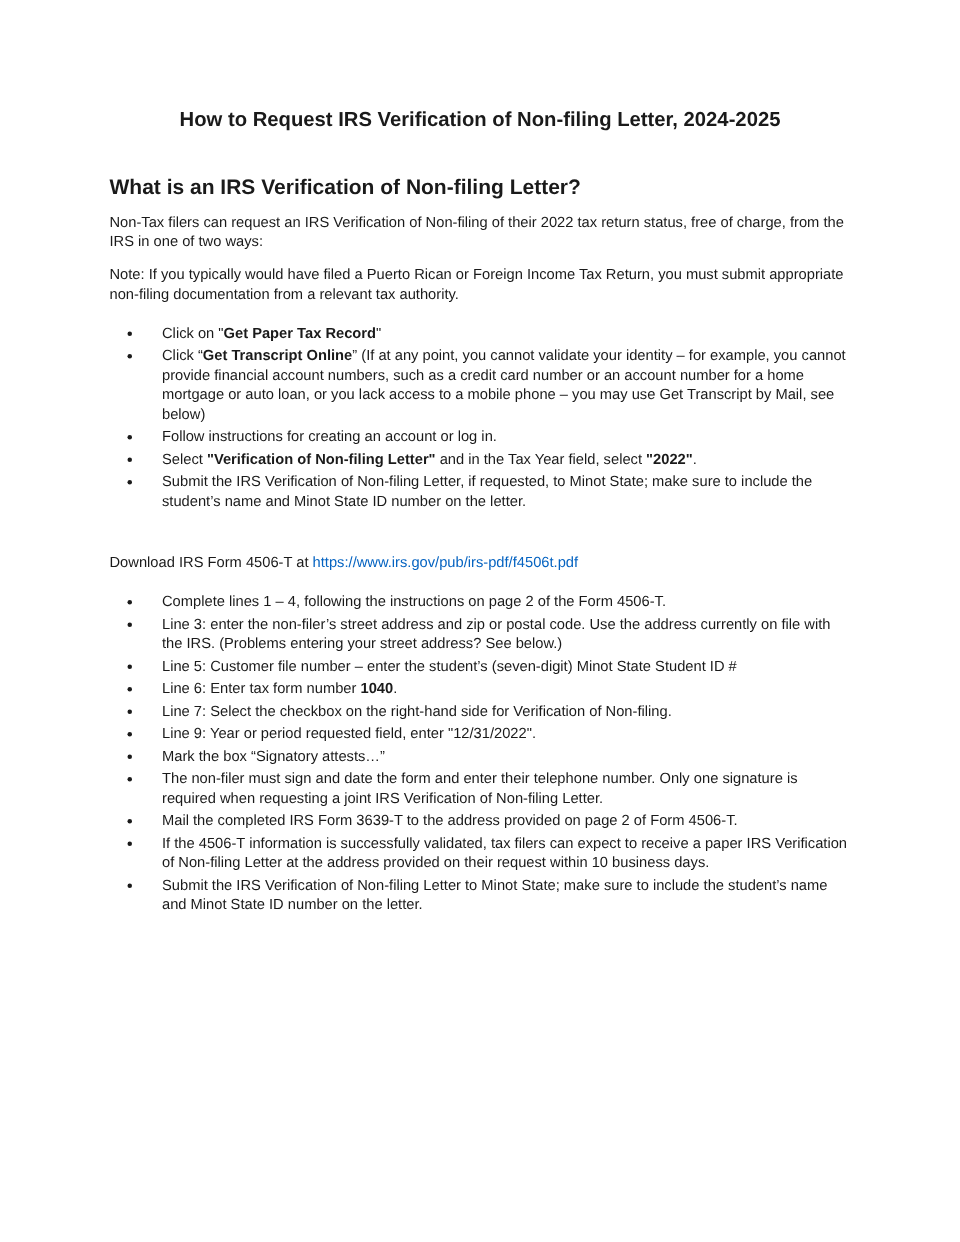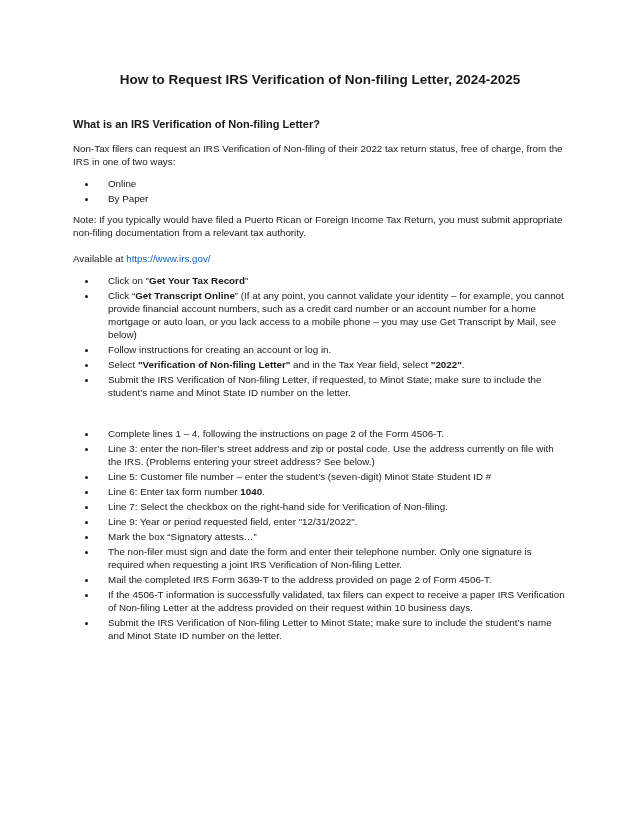--- a/index.html
+++ b/index.html
@@ -18,21 +18,21 @@
   }
   h1.doc-title {
     font-size: 13.5px;
     line-height: 17px;
     font-weight: 700;
     text-align: center;
     margin: 0 0 30px 0;
   }
   .h2 {
     font-weight: 700;
-    font-size: 11px;
+    font-size: 14px;
     margin: 0 0 11px 0;
   }
   .h2.u {
     text-decoration: underline;
     margin-bottom: 1px;
   }
   p { margin: 0 0 9px 0; }
   p.tight { margin-bottom: 9px; }
   p.gap-after { margin-bottom: 13px; }
   ul {
@@ -53,40 +53,36 @@
 
 <div class="page">
 
   <h1 class="doc-title">How to Request IRS Verification of Non-filing Letter, 2024-2025</h1>
 
   <div class="h2">What is an IRS Verification of Non-filing Letter?</div>
 
 
   <p>Non-Tax filers can request an IRS Verification of Non-filing of their 2022 tax return status, free of charge, from the IRS in one of two ways:</p>
 
-  <ul class="ways-list">
-    <li>Online</li>
-    <li>By Paper</li>
-  </ul>
 
   <p class="gap-after">Note: If you typically would have filed a Puerto Rican or Foreign Income Tax Return, you must submit appropriate non-filing documentation from a relevant tax authority.</p>
 
 
-  <p class="tight"><span>Available at </span><a class="link">https://www.irs.gov/</a></p>
 
 
   <ul class="online-list">
-    <li><span>Click on "</span><b>Get Your Tax Record</b><span>"</span></li>
+    <li><span>Click on "</span><b>Get Paper Tax Record</b><span>"</span></li>
     <li><span>Click “</span><b>Get Transcript Online</b><span>” (If at any point, you cannot validate your identity – for example, you cannot provide financial account numbers, such as a credit card number or an account number for a home mortgage or auto loan, or you lack access to a mobile phone – you may use Get Transcript by Mail, see below)</span></li>
     <li>Follow instructions for creating an account or log in.</li>
     <li><span>Select </span><b>"Verification of Non-filing Letter"</b><span> and in the Tax Year field, select </span><b>"2022"</b><span>.</span></li>
     <li>Submit the IRS Verification of Non-filing Letter, if requested, to Minot State; make sure to include the student’s name and Minot State ID number on the letter.</li>
   </ul>
 
 
+  <p class="gap-after"><span>Download IRS Form 4506-T at </span><a class="link">https://www.irs.gov/pub/irs-pdf/f4506t.pdf</a></p>
 
   <ul class="paper-list">
     <li>Complete lines 1 – 4, following the instructions on page 2 of the Form 4506-T.</li>
     <li>Line 3: enter the non-filer’s street address and zip or postal code. Use the address currently on file with the IRS. (Problems entering your street address? See below.)</li>
     <li>Line 5: Customer file number – enter the student’s (seven-digit) Minot State Student ID #</li>
     <li><span>Line 6: Enter tax form number </span><b>1040</b><span>.</span></li>
     <li>Line 7: Select the checkbox on the right-hand side for Verification of Non-filing.</li>
     <li>Line 9: Year or period requested field, enter "12/31/2022".</li>
     <li>Mark the box “Signatory attests…”</li>
     <li>The non-filer must sign and date the form and enter their telephone number. Only one signature is required when requesting a joint IRS Verification of Non-filing Letter.</li>

